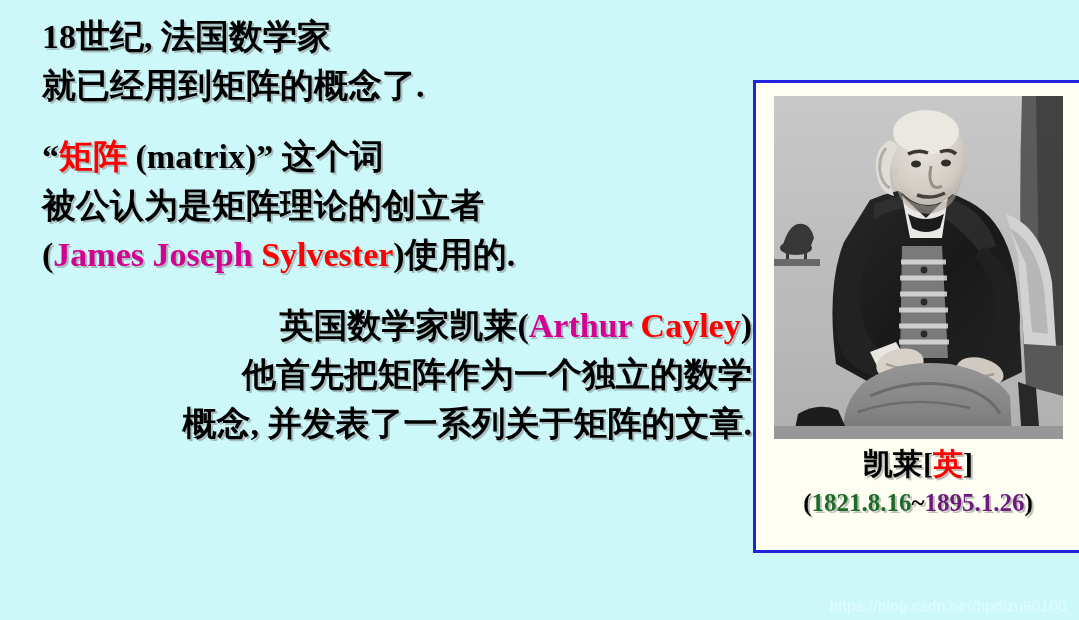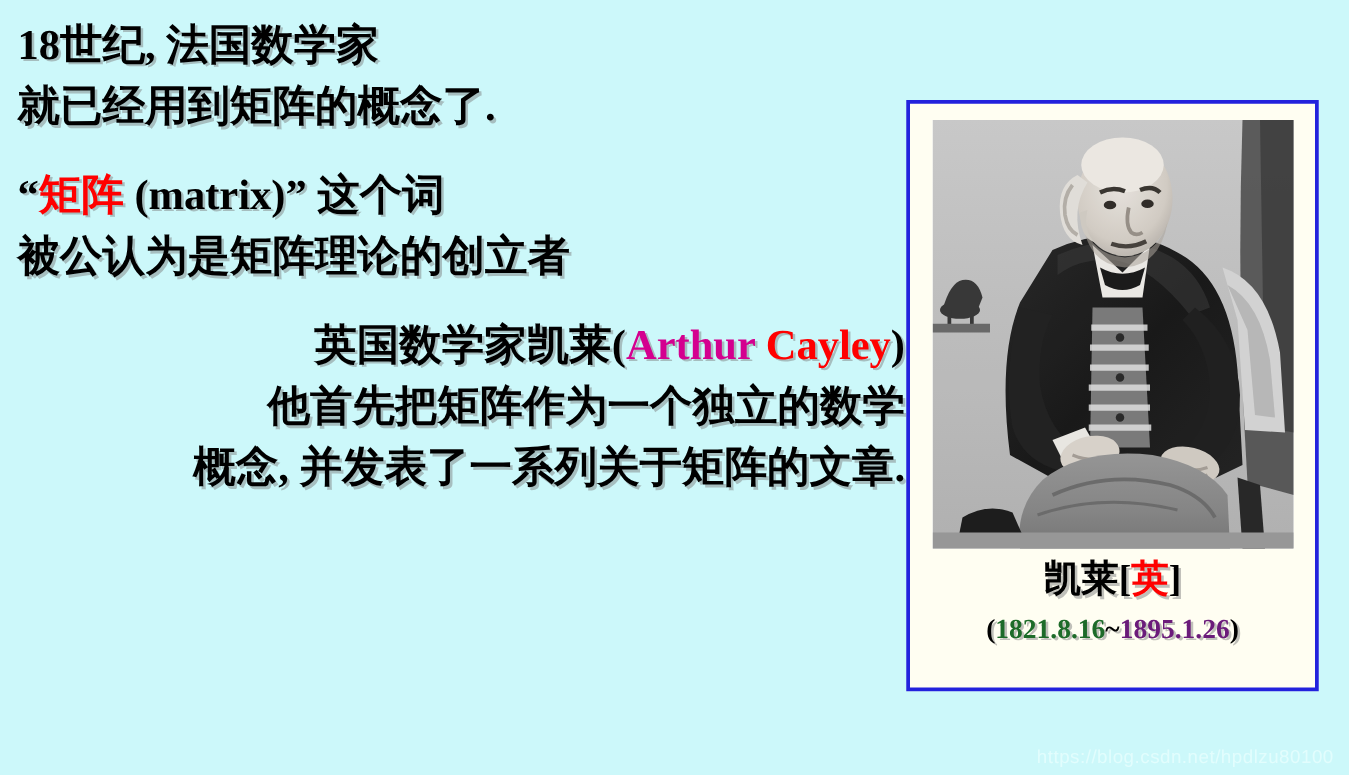--- a/index.html
+++ b/index.html
@@ -2,21 +2,21 @@
 <html><head>
 <meta charset="utf-8">
 <style>
   html,body{margin:0;padding:0;}
   body{
     width:1079px;height:620px;overflow:hidden;
     background:#ccf8fa;
     font-family:"Liberation Serif","DejaVu Serif",serif;
     position:relative;
   }
-  .slide{position:absolute;inset:0;}
+  .slide{position:absolute;inset:0;margin-left:28px;}
 
   
   .text-col{
     position:absolute;left:14px;top:12px;width:710px;
   }
   .para{margin:0 0 14px 0;}
   .line{
     font-size:34px;line-height:49px;font-weight:bold;color:#000;
     white-space:nowrap;letter-spacing:0px;
     text-shadow:2px 2px 0 rgba(120,120,120,.45);
@@ -47,21 +47,21 @@
   .photo svg{display:block;width:100%;height:100%;}
 
   .cap-name{
     margin-top:7px;
     font-size:30px;font-weight:bold;line-height:36px;color:#000;
     text-shadow:2px 2px 0 rgba(130,130,130,.5);
     white-space:nowrap;
   }
   .cap-dates{
     margin-top:2px;
-    font-size:22px;font-weight:bold;line-height:38px;color:#000;
+    font-size:25px;font-weight:bold;line-height:38px;color:#000;
     text-shadow:2px 2px 0 rgba(130,130,130,.5);
     white-space:nowrap;
   }
 
   
   .watermark{
     position:absolute;right:12px;bottom:6px;
     font-family:"Liberation Sans","DejaVu Sans",sans-serif;
     font-size:15px;color:#e2fdfd;letter-spacing:.4px;
     user-select:none;
@@ -73,20 +73,21 @@
 <div class="slide">
 
   <div class="text-col">
     <div class="para p1">
         <div class="line"><span class="black">18世纪, 法国数学家</span></div>
         <div class="line"><span class="black">就已经用到矩阵的概念了.</span></div>
       </div>
     <div class="para p2">
         <div class="line"><span class="black">“</span><span class="red">矩阵</span><span class="black"> (matrix)” 这个词</span></div>
         <div class="line"><span class="black">被公认为是矩阵理论的创立者</span></div>
+        <div class="line"><span class="black">(</span><span class="magenta">James Joseph </span><span class="red">Sylvester</span><span class="black">)使用的.</span></div>
       </div>
     <div class="para p3">
         <div class="line"><span class="black">英国数学家凯莱(</span><span class="magenta">Arthur </span><span class="red">Cayley</span><span class="black">)</span></div>
         <div class="line"><span class="black">他首先把矩阵作为一个独立的数学</span></div>
         <div class="line"><span class="black">概念, 并发表了一系列关于矩阵的文章.</span></div>
       </div>
   </div>
 
   <div class="frame">
 

